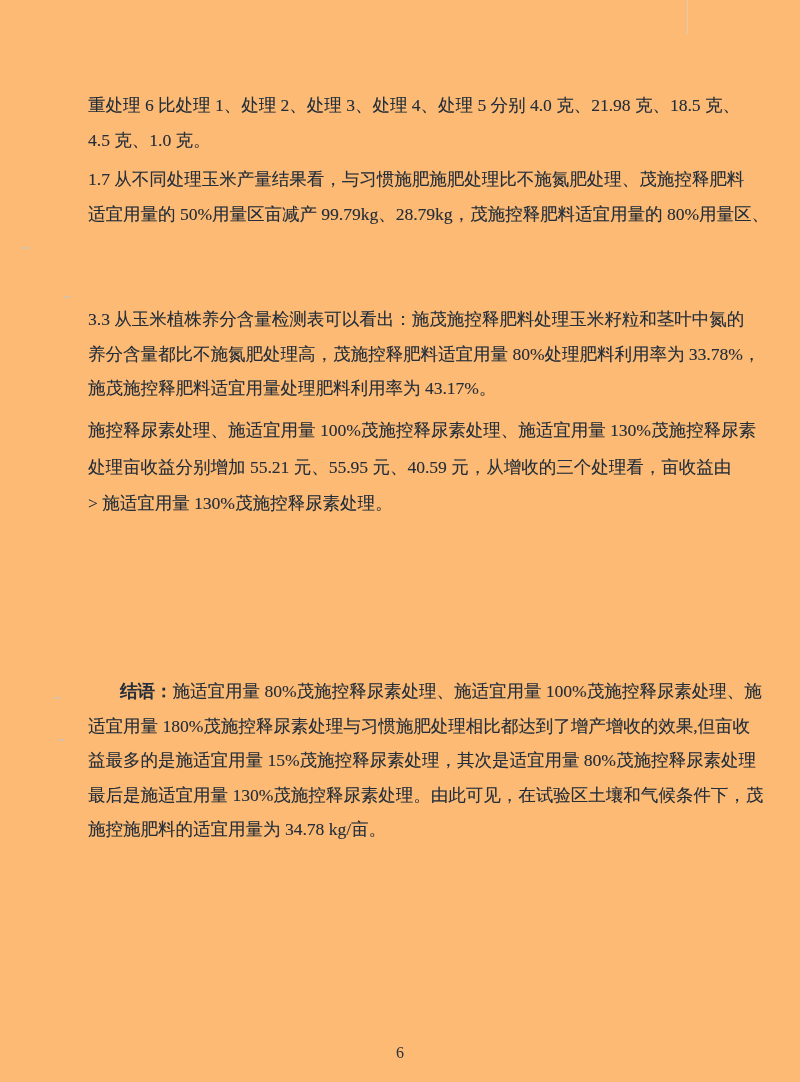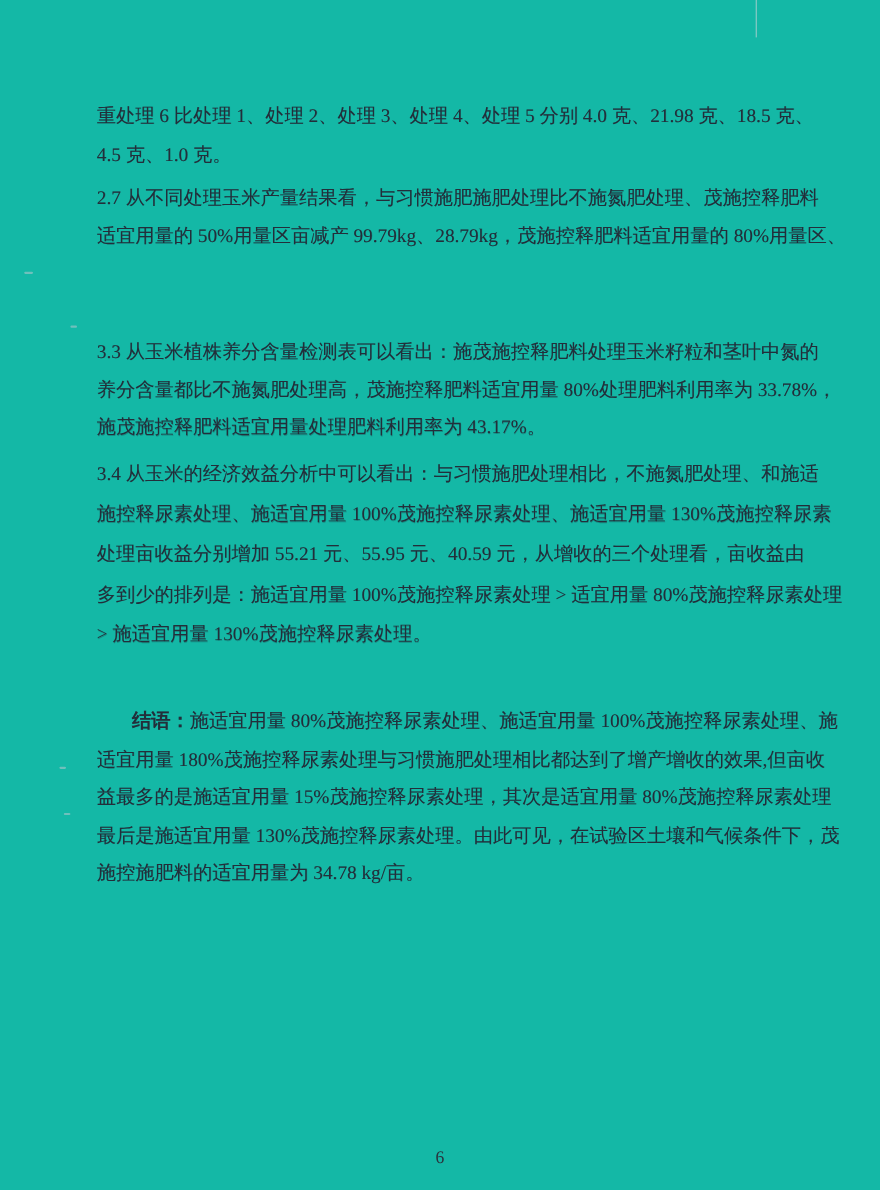--- a/index.html
+++ b/index.html
@@ -10,37 +10,37 @@
     width: 800px;
     height: 1082px;
     position: relative;
     background: #ffffff;
     font-family: "Liberation Serif", "DejaVu Serif", serif;
     overflow: hidden;
   }
   .page {
     position: absolute;
     inset: 0;
-    background: #14b8a6;
+    background: #fdba74;
   }
   .para {
     position: absolute;
     left: 88px;
     width: 680px;
     color: #232e3a;
     font-size: 17.5px;
     text-shadow: 0.3px 0.3px 0 rgba(31, 43, 57, 0.32);
   }
   .line {
     white-space: nowrap;
   }
   .lh-35   { line-height: 35px; }
   .lh-345  { line-height: 34.5px; }
   .lh-365  { line-height: 36.5px; }
-  .indent  { padding-left: 32px; }
+  .indent  { padding-left: 32px; margin-top: 36px; }
   .lead {
     font-weight: bold;
   }
   .page-number {
     position: absolute;
     top: 1044px;
     left: 0;
     width: 800px;
     text-align: center;
     font-size: 16px;
@@ -78,35 +78,33 @@
   <div class="artifact-dash dash-2"></div>
   <div class="artifact-dash dash-3"></div>
   <div class="artifact-dash dash-4"></div>
 
   <div class="para lh-35" style="top:88px">
     <div class="line">重处理 6 比处理 1、处理 2、处理 3、处理 4、处理 5 分别 4.0 克、21.98 克、18.5 克、</div>
     <div class="line">4.5 克、1.0 克。</div>
   </div>
 
   <div class="para lh-345" style="top:162px">
-    <div class="line">2.7 从不同处理玉米产量结果看，与习惯施肥施肥处理比不施氮肥处理、茂施控释肥料</div>
+    <div class="line">1.7 从不同处理玉米产量结果看，与习惯施肥施肥处理比不施氮肥处理、茂施控释肥料</div>
     <div class="line">适宜用量的 50%用量区亩减产 99.79kg、28.79kg，茂施控释肥料适宜用量的 80%用量区、</div>
   </div>
 
   <div class="para lh-345" style="top:302px">
     <div class="line">3.3 从玉米植株养分含量检测表可以看出：施茂施控释肥料处理玉米籽粒和茎叶中氮的</div>
     <div class="line">养分含量都比不施氮肥处理高，茂施控释肥料适宜用量 80%处理肥料利用率为 33.78%，</div>
     <div class="line">施茂施控释肥料适宜用量处理肥料利用率为 43.17%。</div>
   </div>
 
   <div class="para lh-365" style="top:412px">
-    <div class="line">3.4 从玉米的经济效益分析中可以看出：与习惯施肥处理相比，不施氮肥处理、和施适</div>
     <div class="line">施控释尿素处理、施适宜用量 100%茂施控释尿素处理、施适宜用量 130%茂施控释尿素</div>
     <div class="line">处理亩收益分别增加 55.21 元、55.95 元、40.59 元，从增收的三个处理看，亩收益由</div>
-    <div class="line">多到少的排列是：施适宜用量 100%茂施控释尿素处理 &gt; 适宜用量 80%茂施控释尿素处理</div>
     <div class="line">&gt; 施适宜用量 130%茂施控释尿素处理。</div>
   </div>
 
   <div class="para lh-345" style="top:638px">
     <div class="line indent">
       <span class="lead">结语：</span><span>施适宜用量 80%茂施控释尿素处理、施适宜用量 100%茂施控释尿素处理、施</span>
     </div>
     <div class="line">适宜用量 180%茂施控释尿素处理与习惯施肥处理相比都达到了增产增收的效果,但亩收</div>
     <div class="line">益最多的是施适宜用量 15%茂施控释尿素处理，其次是适宜用量 80%茂施控释尿素处理</div>
     <div class="line">最后是施适宜用量 130%茂施控释尿素处理。由此可见，在试验区土壤和气候条件下，茂</div>

